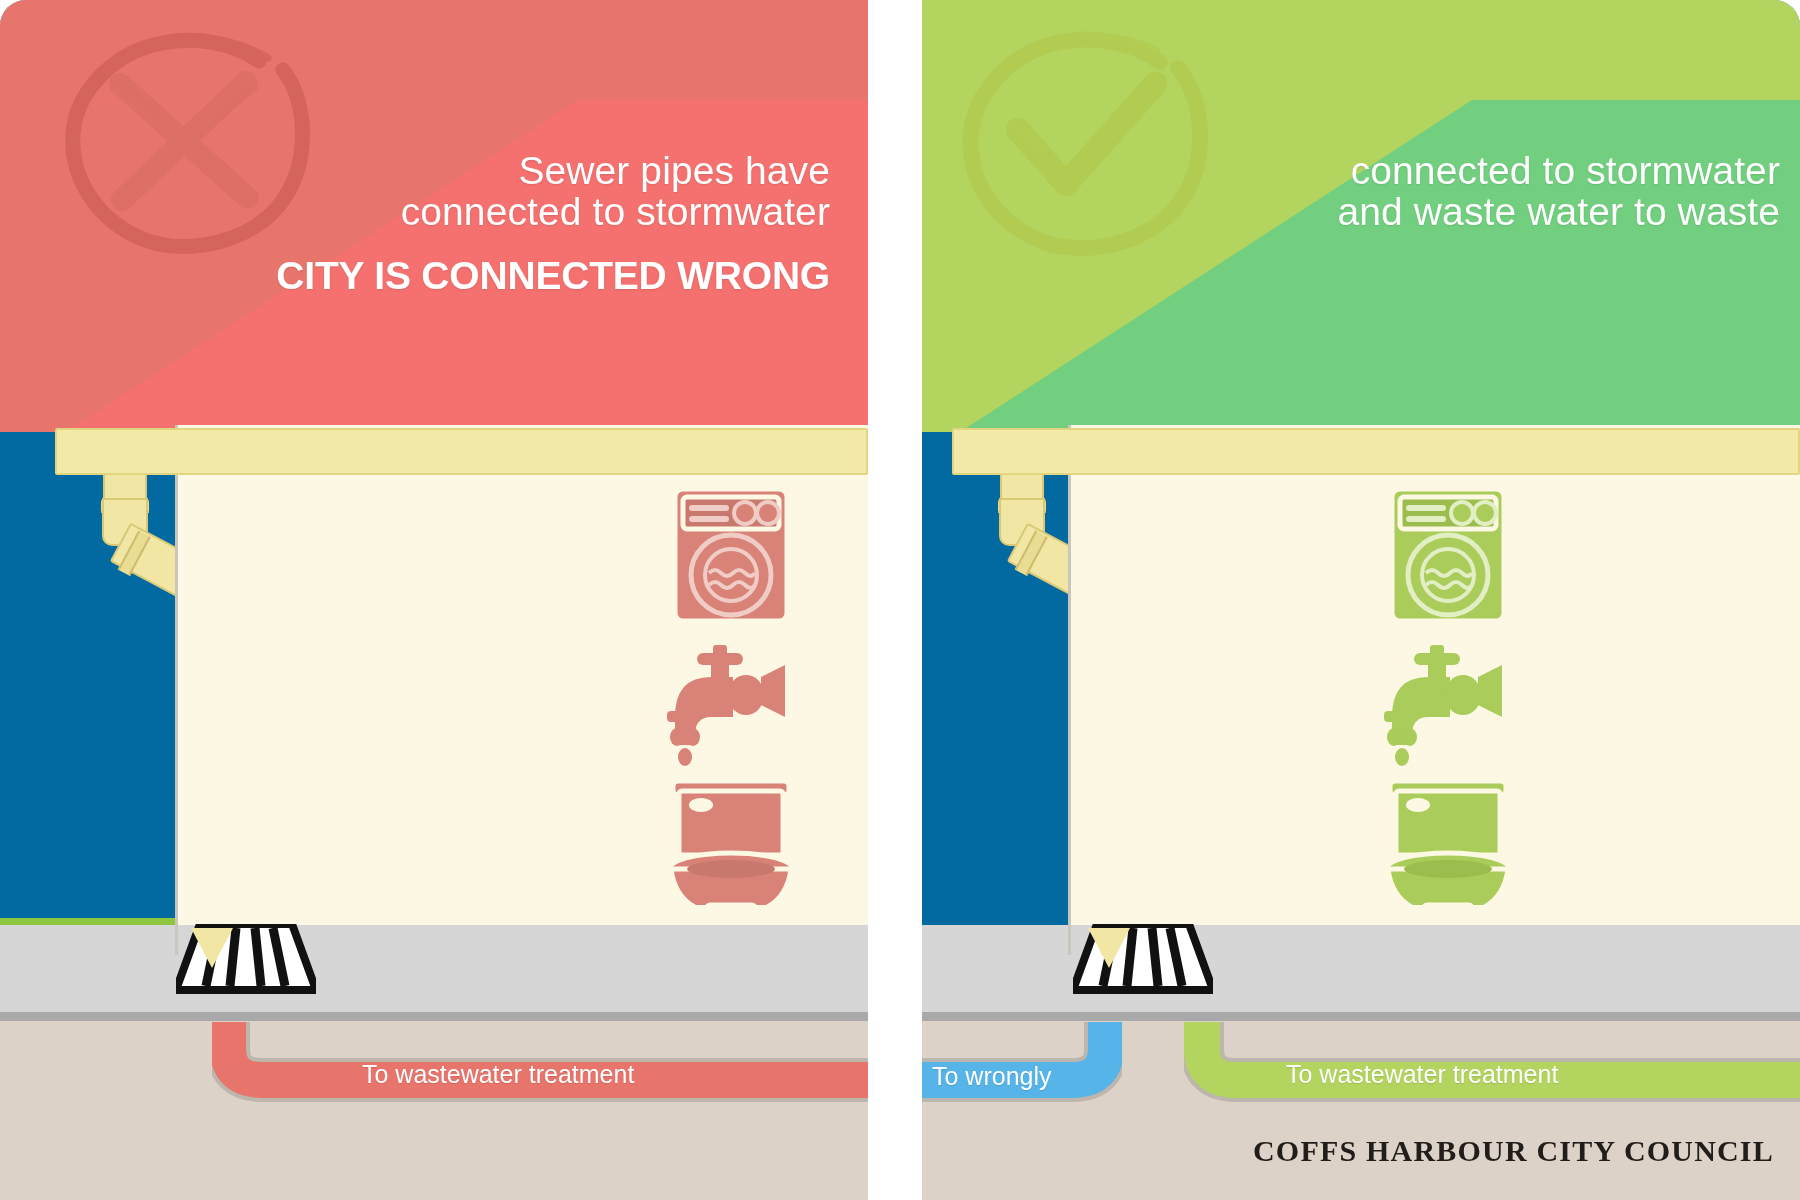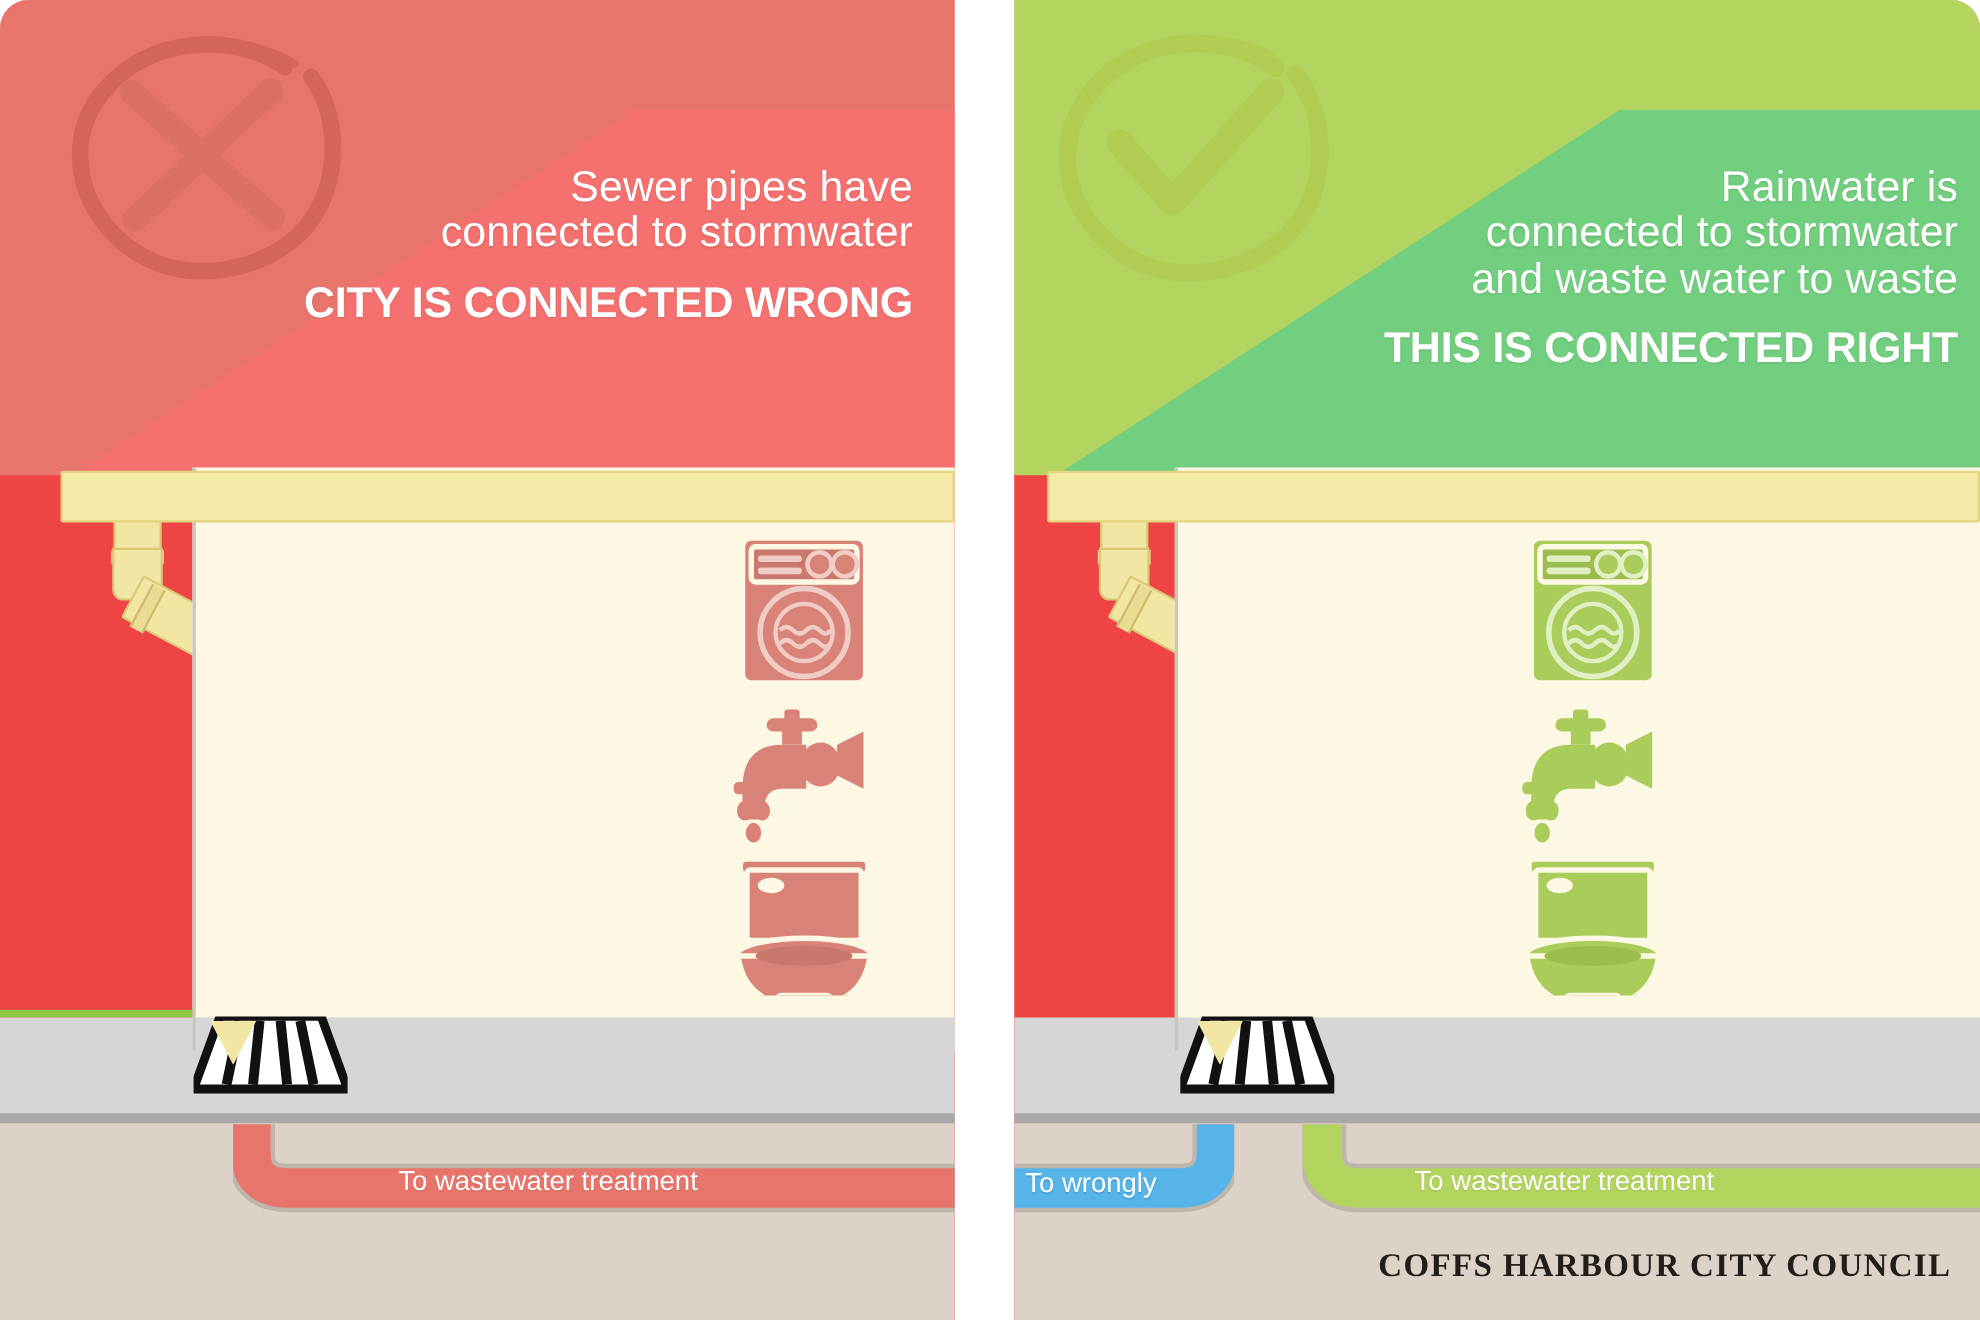--- a/index.html
+++ b/index.html
@@ -1,20 +1,20 @@
 <!DOCTYPE html>
 <html><head>
 <meta charset="utf-8">
 <style>
   html,body{margin:0;padding:0;background:#ffffff;}
   body{width:1800px;height:1200px;overflow:hidden;font-family:"Liberation Sans",sans-serif;}
   .stage{position:relative;width:1800px;height:1200px;background:#ffffff;}
 
   
-  .panel{position:absolute;top:0;height:1200px;overflow:hidden;background:#ef4444;}
+  .panel{position:absolute;top:0;height:1200px;overflow:hidden;background:#0369a1;}
   .panel.left{left:0;width:868px;border-top-left-radius:26px;}
   .panel.right{left:922px;width:878px;border-top-right-radius:26px;}
 
   .sky{position:absolute;left:0;top:0;width:100%;height:430px;background:#e6f0f7;}
   .panel.left .sky{border-top-left-radius:26px;}
   .panel.right .sky{border-top-right-radius:26px;}
 
   
   .roof{position:absolute;top:0;height:432px;}
   .roof .slab{position:absolute;inset:0;}
@@ -251,24 +251,22 @@
         </g>
         <g stroke="#b2cc52" stroke-linecap="round" stroke-linejoin="round" fill="none">
           <path d="M78 108 L126 162 L215 62" stroke-width="24"></path>
           <path d="M72 102 L104 126" stroke-width="9" opacity=".85"></path>
           <path d="M222 56 L196 84" stroke-width="9" opacity=".8"></path>
         </g>
       </svg>
     </div>
 
     <div class="roofText" style="left:250px;top:150px;width:608px;">
-      <span class="line">Rainwater is</span>
       <span class="line">connected to stormwater</span>
       <span class="line">and waste water to waste</span>
-      <span class="big">THIS IS CONNECTED RIGHT</span>
     </div>
 
     <div class="fascia" style="left:30px;top:428px;width:848px;"></div>
 
     <div class="seg segCream" style="left:78px;top:472px;width:44px;height:36px;"></div>
     <div class="collar collarCream" style="left:76px;top:500px;width:48px;height:13px;"></div>
     <div class="seg segCream" style="left:77px;top:498px;width:46px;height:48px;border-radius:0 0 10px 10px;"></div>
     <div class="seg segCream" style="left:95px;top:520px;width:133px;height:44px;transform-origin:0 50%;
                 transform:rotate(28deg);"></div>
     <div class="collar collarCream" style="left:103px;top:528px;width:14px;height:44px;transform-origin:0 50%;

